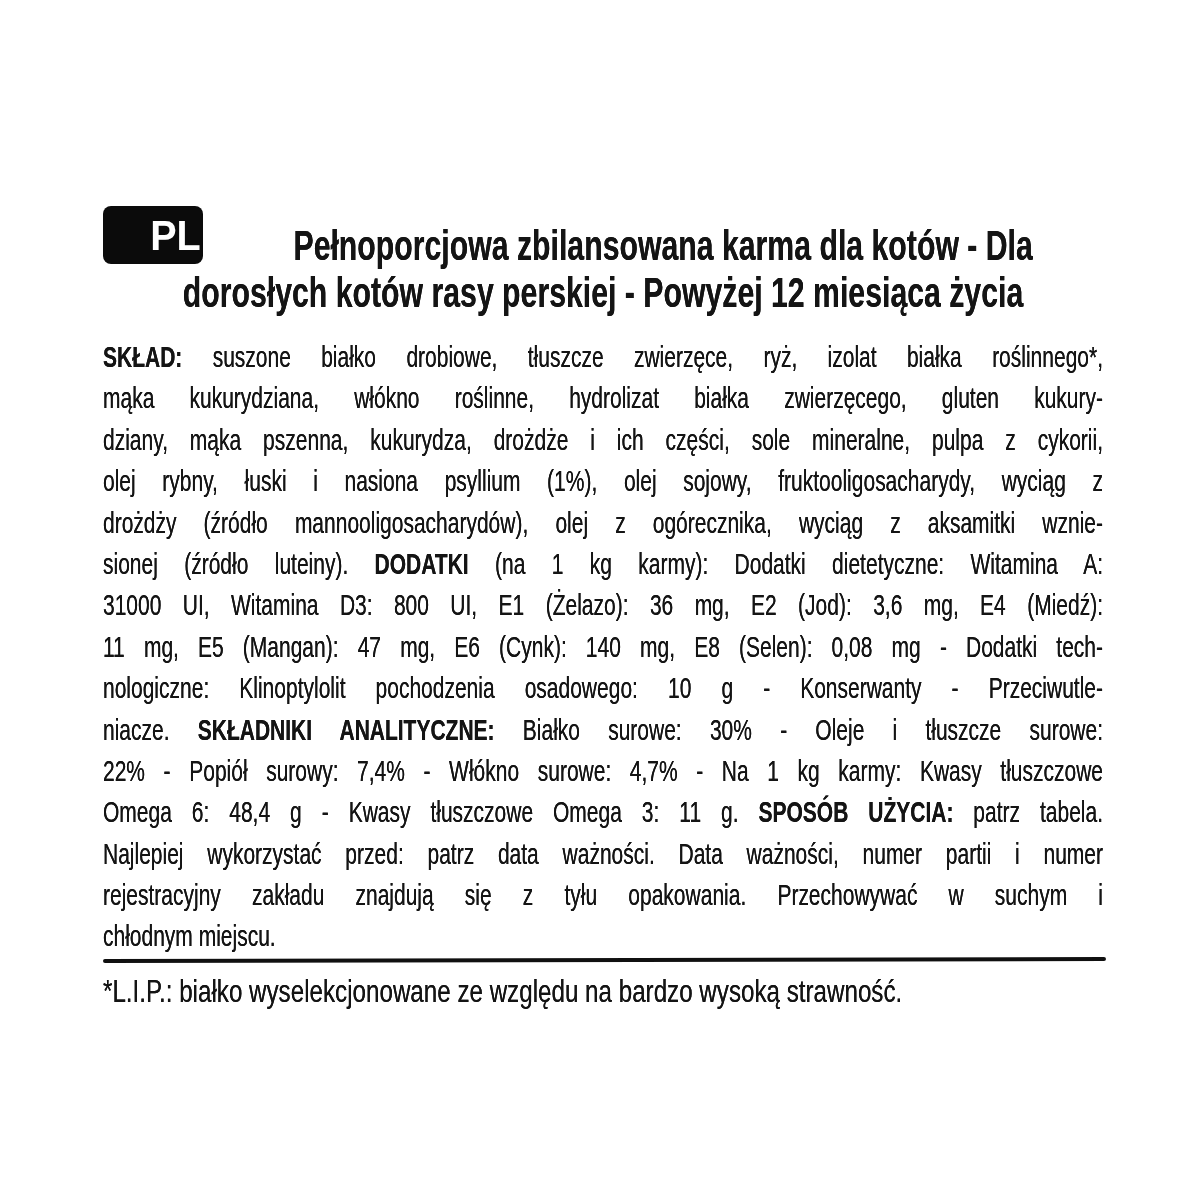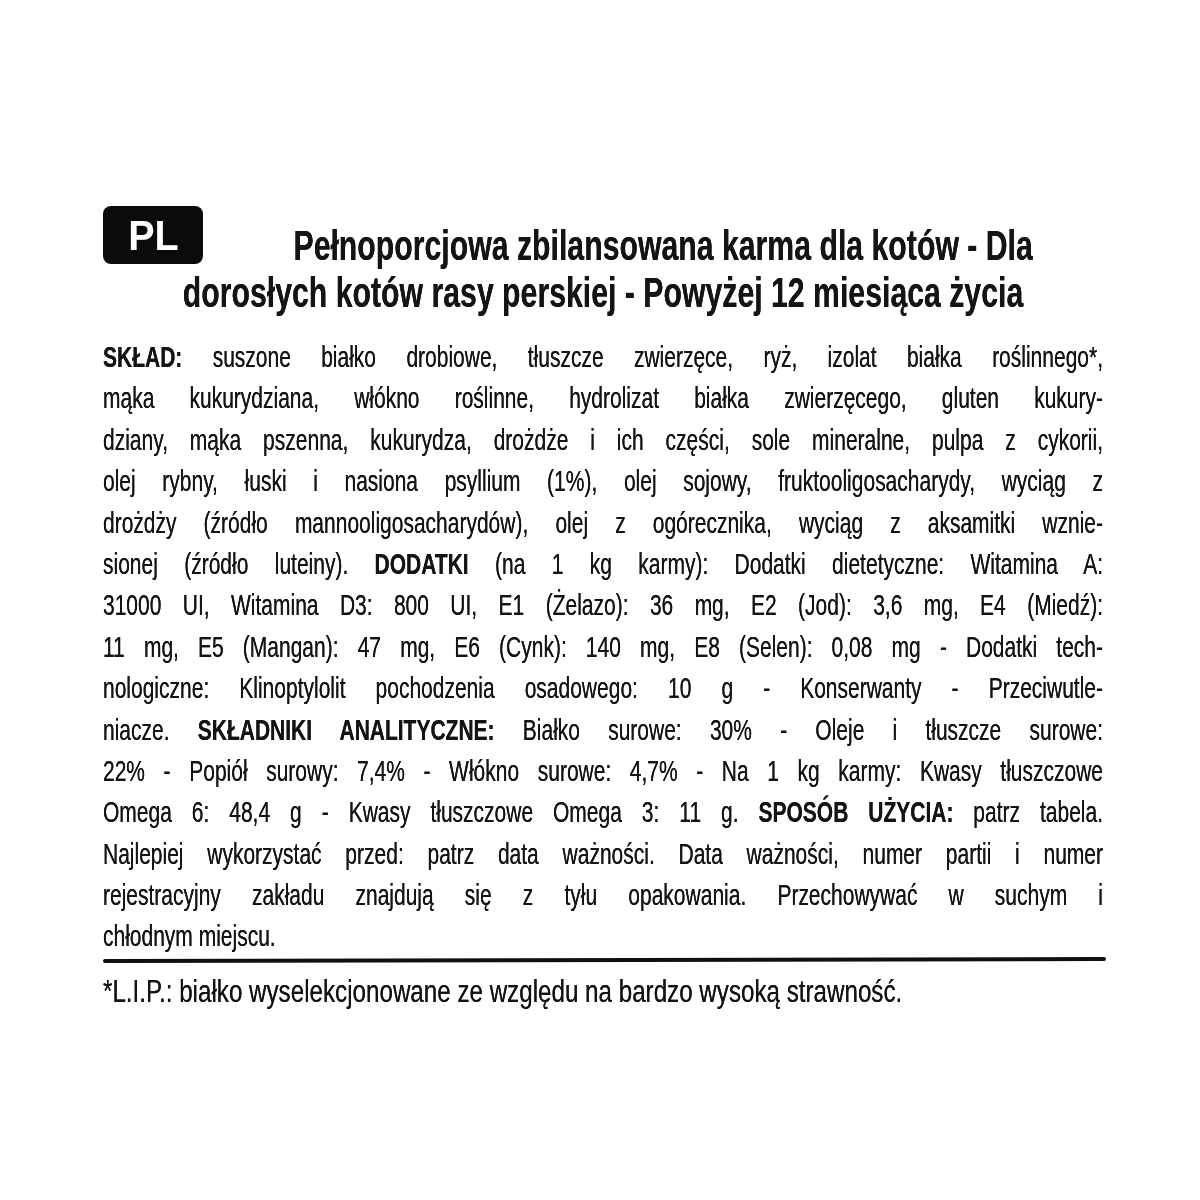--- a/index.html
+++ b/index.html
@@ -14,21 +14,21 @@
     color: #141414;
   }
   .sheet { position: absolute; inset: 0; background: #ffffff; }
 
   
   .header { position: absolute; left: 103px; top: 222px; width: 1000px; }
   .badge {
     position: absolute; left: 0; top: -16px;
     width: 100px; height: 58px;
     background: #0b0b0b; border-radius: 8px;
-    display: flex; align-items: center; justify-content: center;
+    display: flex; align-items: center; justify-content: flex-end;
     z-index: 2;
   }
   .badge-text {
     color: #ffffff; font-size: 43px; font-weight: bold;
     letter-spacing: 0px; transform: scaleX(0.92);
     line-height: 1;
   }
   .h-lines {
     width: 1389px; transform: scaleX(0.72); transform-origin: left top;
     font-weight: bold; font-size: 42px; line-height: 47px;

